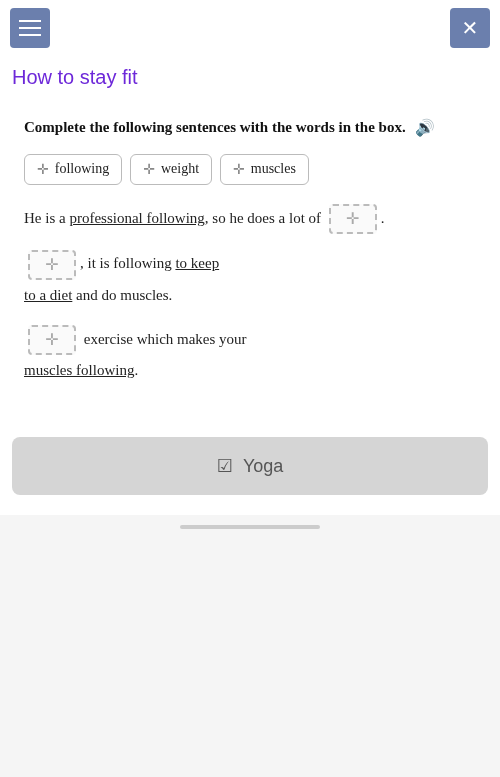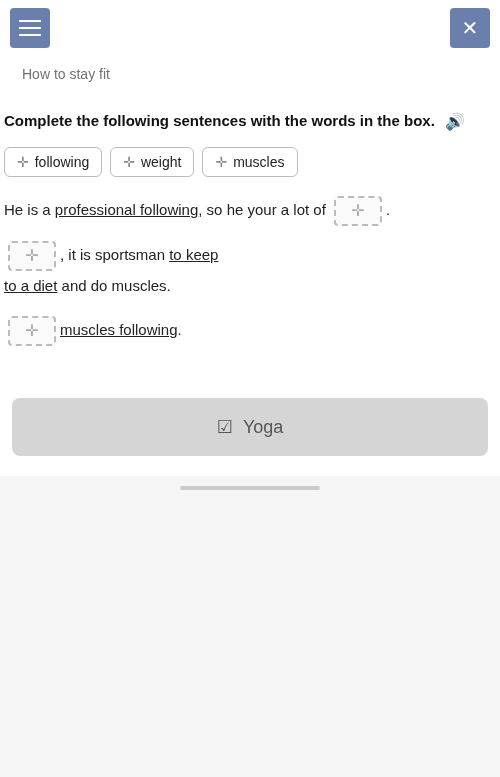--- a/index.html
+++ b/index.html
@@ -53,30 +53,31 @@
       height: 40px;
       cursor: pointer;
       color: #fff;
       font-size: 20px;
       display: flex;
       align-items: center;
       justify-content: center;
     }
 
     .page-title {
-      font-size: 14px;
+      font-size: 20px;
       font-weight: normal;
-      padding: 10px 12px 16px 22px;
-      background: #fff;
-      color: #737373;
+      padding: 10px 12px 16px 12px;
+      background: #fff;
+      color: #6d28d9;
     }
 
     .content-area {
       background: #fff;
-      padding: 12px 12px 20px 4px;
+      padding: 12px 12px 20px 24px;
+      font-family: Liberation Serif, serif;
     }
 
     .instruction {
       font-size: 15px;
       font-weight: bold;
       color: #111;
       margin-bottom: 14px;
       line-height: 1.4;
     }
 
@@ -212,29 +213,29 @@
     </div>
     <div class="chip">
       <span class="drag-icon">✛</span>
       <span>muscles</span>
     </div>
   </div>
 
   <div class="sentences">
 
     <div class="sentence-block">
-      <span>He is a </span><span class="underlined">professional following</span><span>, so he your a lot of </span><span class="drop-slot"><span class="drop-slot-inner">✛</span></span><span>.</span>
+      <span>He is a </span><span class="underlined">professional following</span><span>, so he does a lot of </span><span class="drop-slot"><span class="drop-slot-inner">✛</span></span><span>.</span>
     </div>
 
     <div class="sentence-block">
-      <span class="drop-slot"><span class="drop-slot-inner">✛</span></span><span>, it is sportsman </span><span class="underlined">to keep<br>to a diet</span><span> and do muscles.</span>
+      <span class="drop-slot"><span class="drop-slot-inner">✛</span></span><span>, it is following </span><span class="underlined">to keep<br>to a diet</span><span> and do muscles.</span>
     </div>
 
     <div class="sentence-block">
-      <span class="drop-slot"><span class="drop-slot-inner">✛</span></span><span class="underlined">muscles following</span><span>.</span>
+      <span class="drop-slot"><span class="drop-slot-inner">✛</span></span><span> exercise which makes your<br></span><span class="underlined">muscles following</span><span>.</span>
     </div>
 
   </div>
 </div>
 
 <div class="check-btn-wrap">
   <button class="check-btn">
     <span class="check-icon">☑</span>
     <span>Yoga</span>
   </button>

